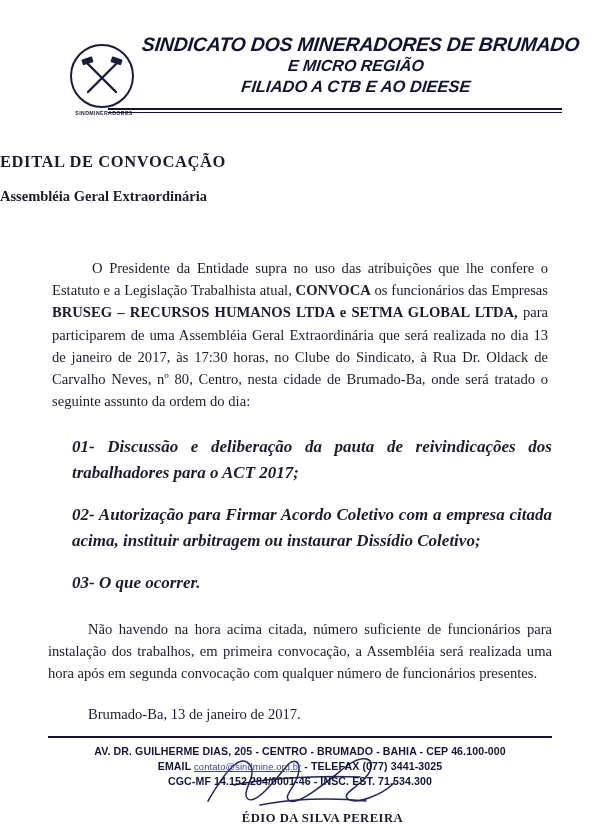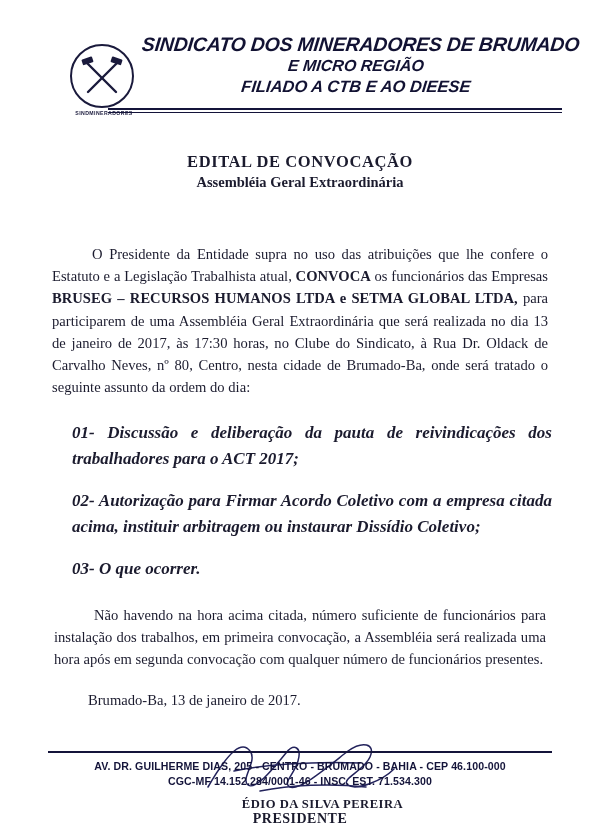--- a/index.html
+++ b/index.html
@@ -108,32 +108,32 @@
     height: 2px;
     background: #14143a;
   }
   .head-rule.second {
     top: 90px;
     height: 1px;
   }
 
   
   .doc-title {
-    text-align: center;
+    text-align: left;
     margin-top: 18px;
   }
   .doc-title .t1 {
     font-size: 16.5px;
     font-weight: bold;
     letter-spacing: 0.6px;
   }
   .doc-title .t2 {
     font-size: 14.5px;
     font-weight: bold;
-    margin-top: 2px;
+    margin-top: 16px;
   }
 
   
   .body-block {
     margin: 52px 48px 0 48px;
     font-size: 14.6px;
     line-height: 1.52;
     text-align: justify;
   }
   .body-block p {
@@ -159,21 +159,21 @@
     margin-bottom: 4px;
   }
 
   .closing {
     margin: 22px 48px 0 48px;
     font-size: 14.6px;
     line-height: 1.52;
     text-align: justify;
   }
   .closing p {
-    margin: 6px;
+    margin: 0;
     text-indent: 40px;
   }
 
   .dateline {
     margin: 22px 48px 0 48px;
     font-size: 14.6px;
     text-indent: 40px;
   }
 
   
@@ -300,16 +300,21 @@
         <path d="M70 56 C 100 50, 140 48, 176 52"></path>
       </g>
     </svg>
     <div class="sig-name">ÉDIO DA SILVA PEREIRA</div>
     <div class="sig-role">PRESIDENTE</div>
   </div>
 
   <div class="footer">
     <div class="footer-rule"></div>
     <div class="footer-line">AV. DR. GUILHERME DIAS, 205 - CENTRO - BRUMADO - BAHIA - CEP 46.100-000</div>
+    <div class="footer-line">
+      <span>EMAIL</span>
+      <span class="mail">contato@sindmine.org.br</span>
+      <span>- TELEFAX (077) 3441-3025</span>
+    </div>
     <div class="footer-line">CGC-MF 14.152.284/0001-46 - INSC. EST. 71.534.300</div>
   </div>
 
 </div>
 
 </body></html>

